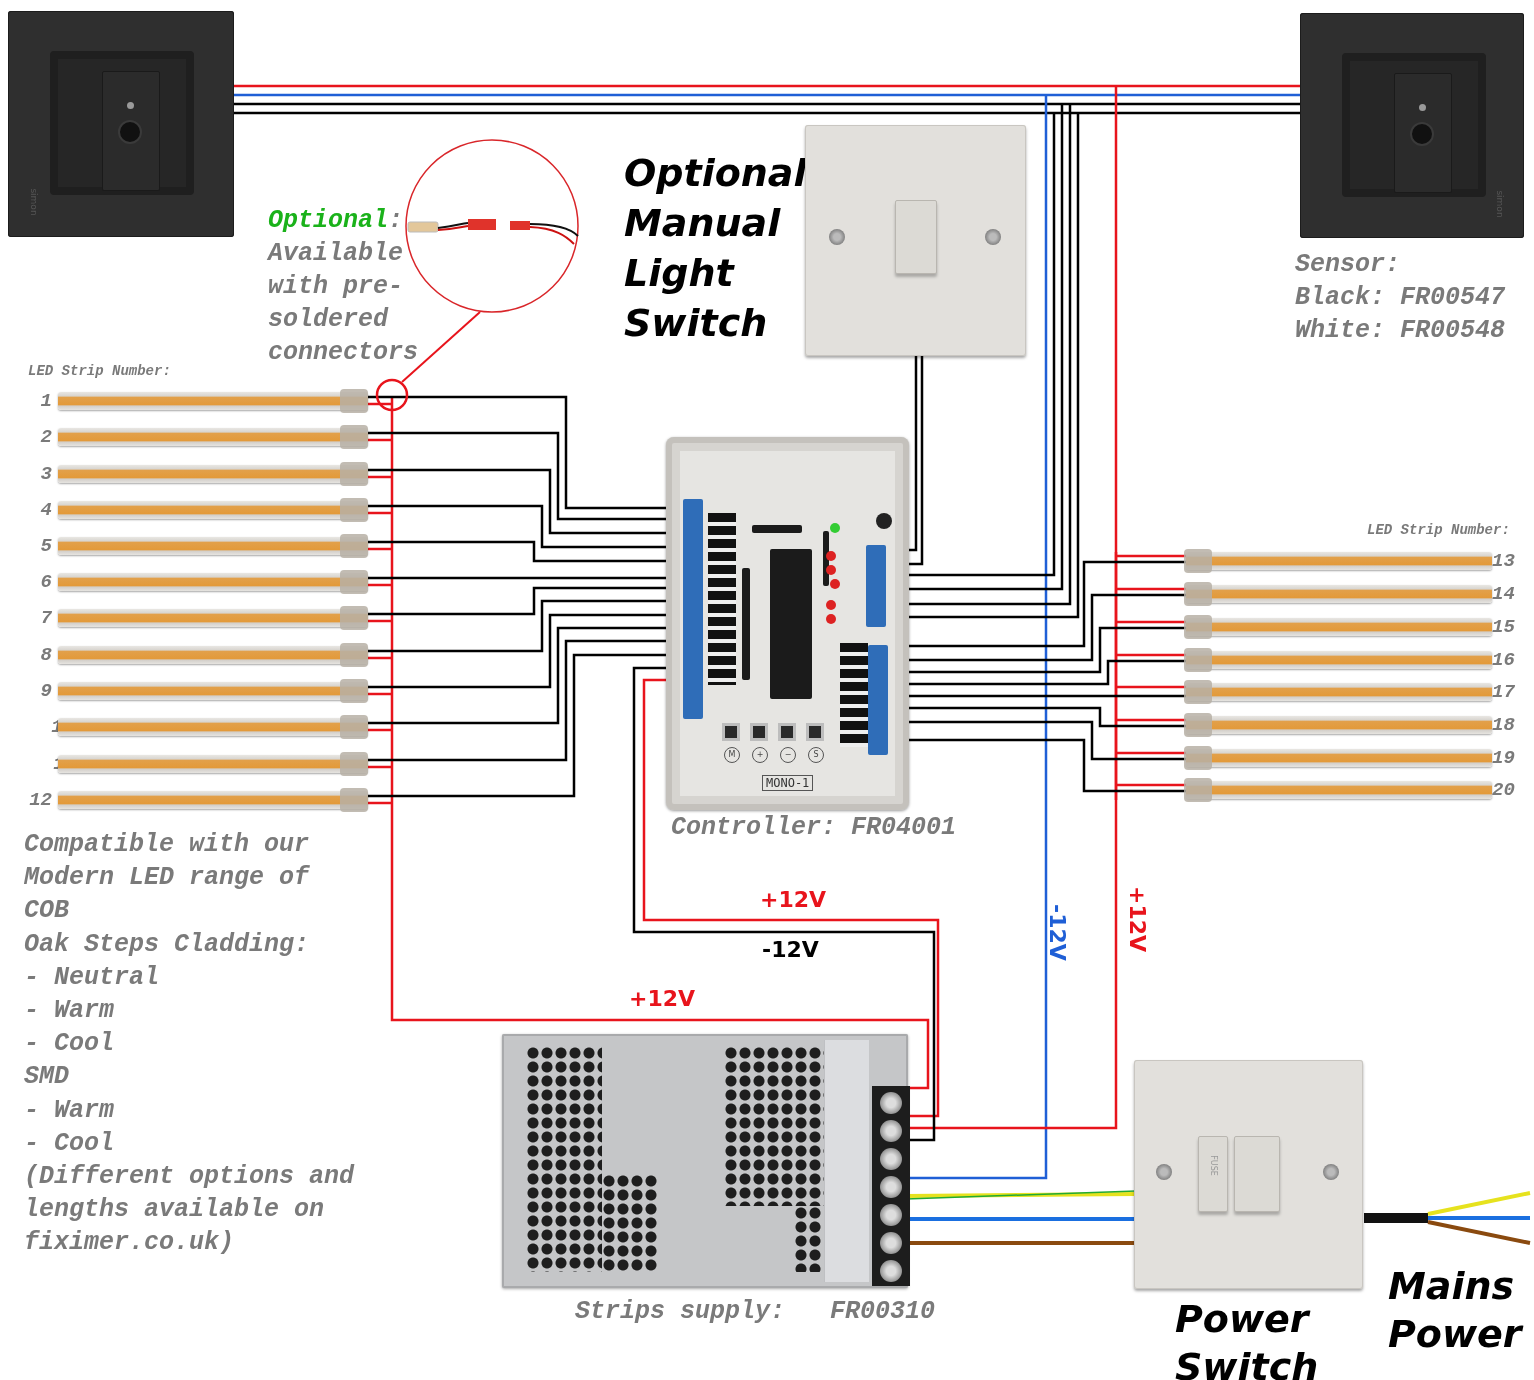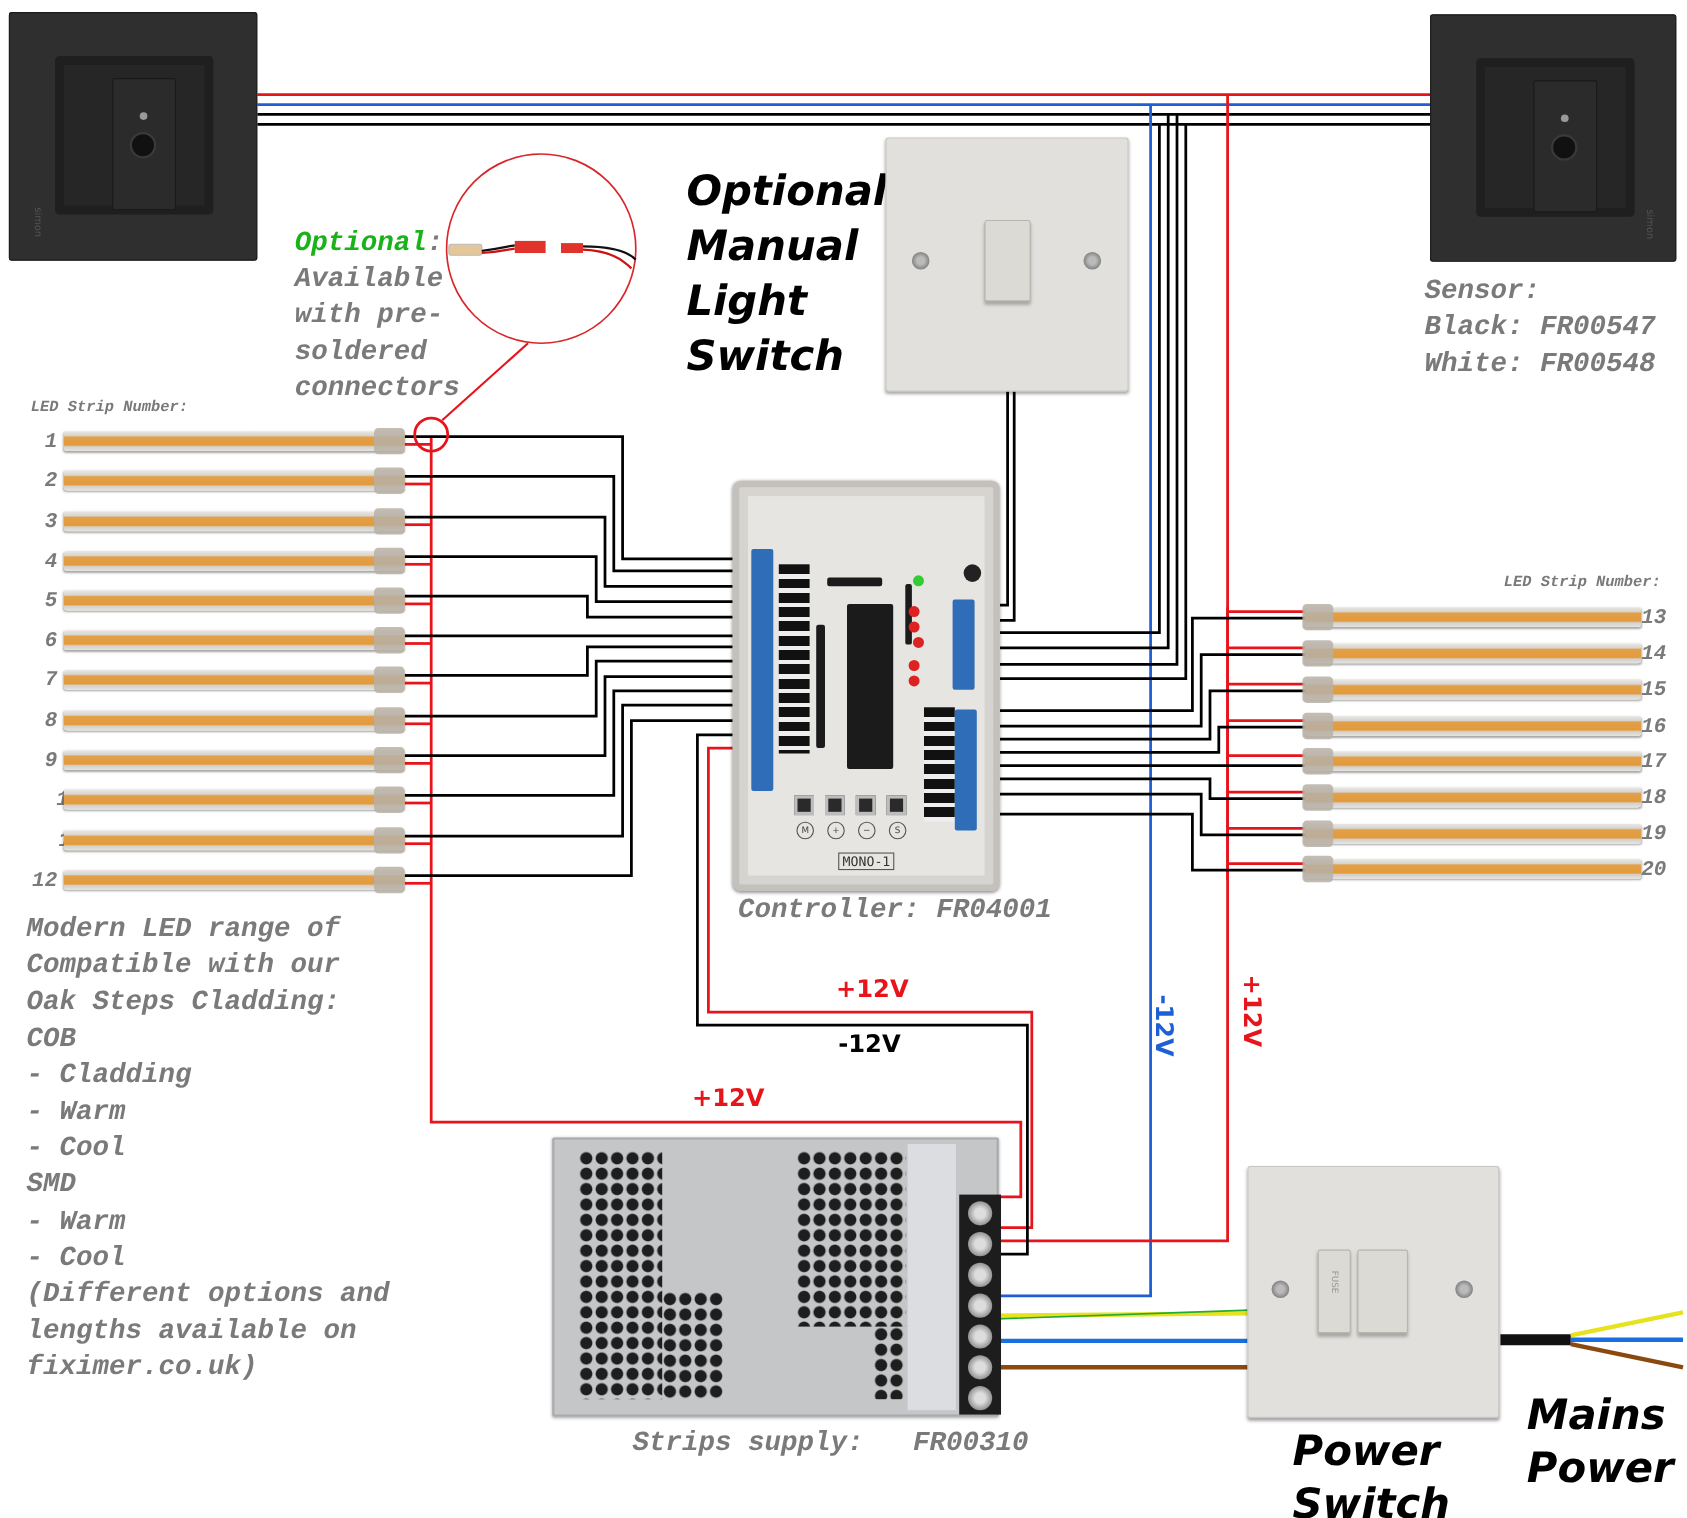--- a/index.html
+++ b/index.html
@@ -352,25 +352,25 @@
 <div class="abs lbl-black" style="left:1175px; top:1295px; font-size:38px; line-height:48px;">
   <div>Power</div>
   <div>Switch</div>
 </div>
 <div class="abs lbl-black" style="left:1388px; top:1262px; font-size:38px; line-height:48px;">
   <div>Mains</div>
   <div>Power</div>
 </div>
 
 <div class="abs lbl-grey" id="strip-options" style="left:24px; top:828px; font-size:25px; line-height:33.2px;">
+    <div>Compatible with our</div>
     <div>Modern LED range of</div>
-    <div>Compatible with our</div>
+    <div>COB</div>
     <div>Oak Steps Cladding:</div>
-    <div>COB</div>
-    <div>- Cladding</div>
+    <div>- Neutral</div>
     <div>- Warm</div>
     <div>- Cool</div>
     <div>SMD</div>
     <div>- Warm</div>
     <div>- Cool</div>
     <div>(Different options and</div>
     <div>lengths available on</div>
     <div>fiximer.co.uk)</div>
   </div>
 

